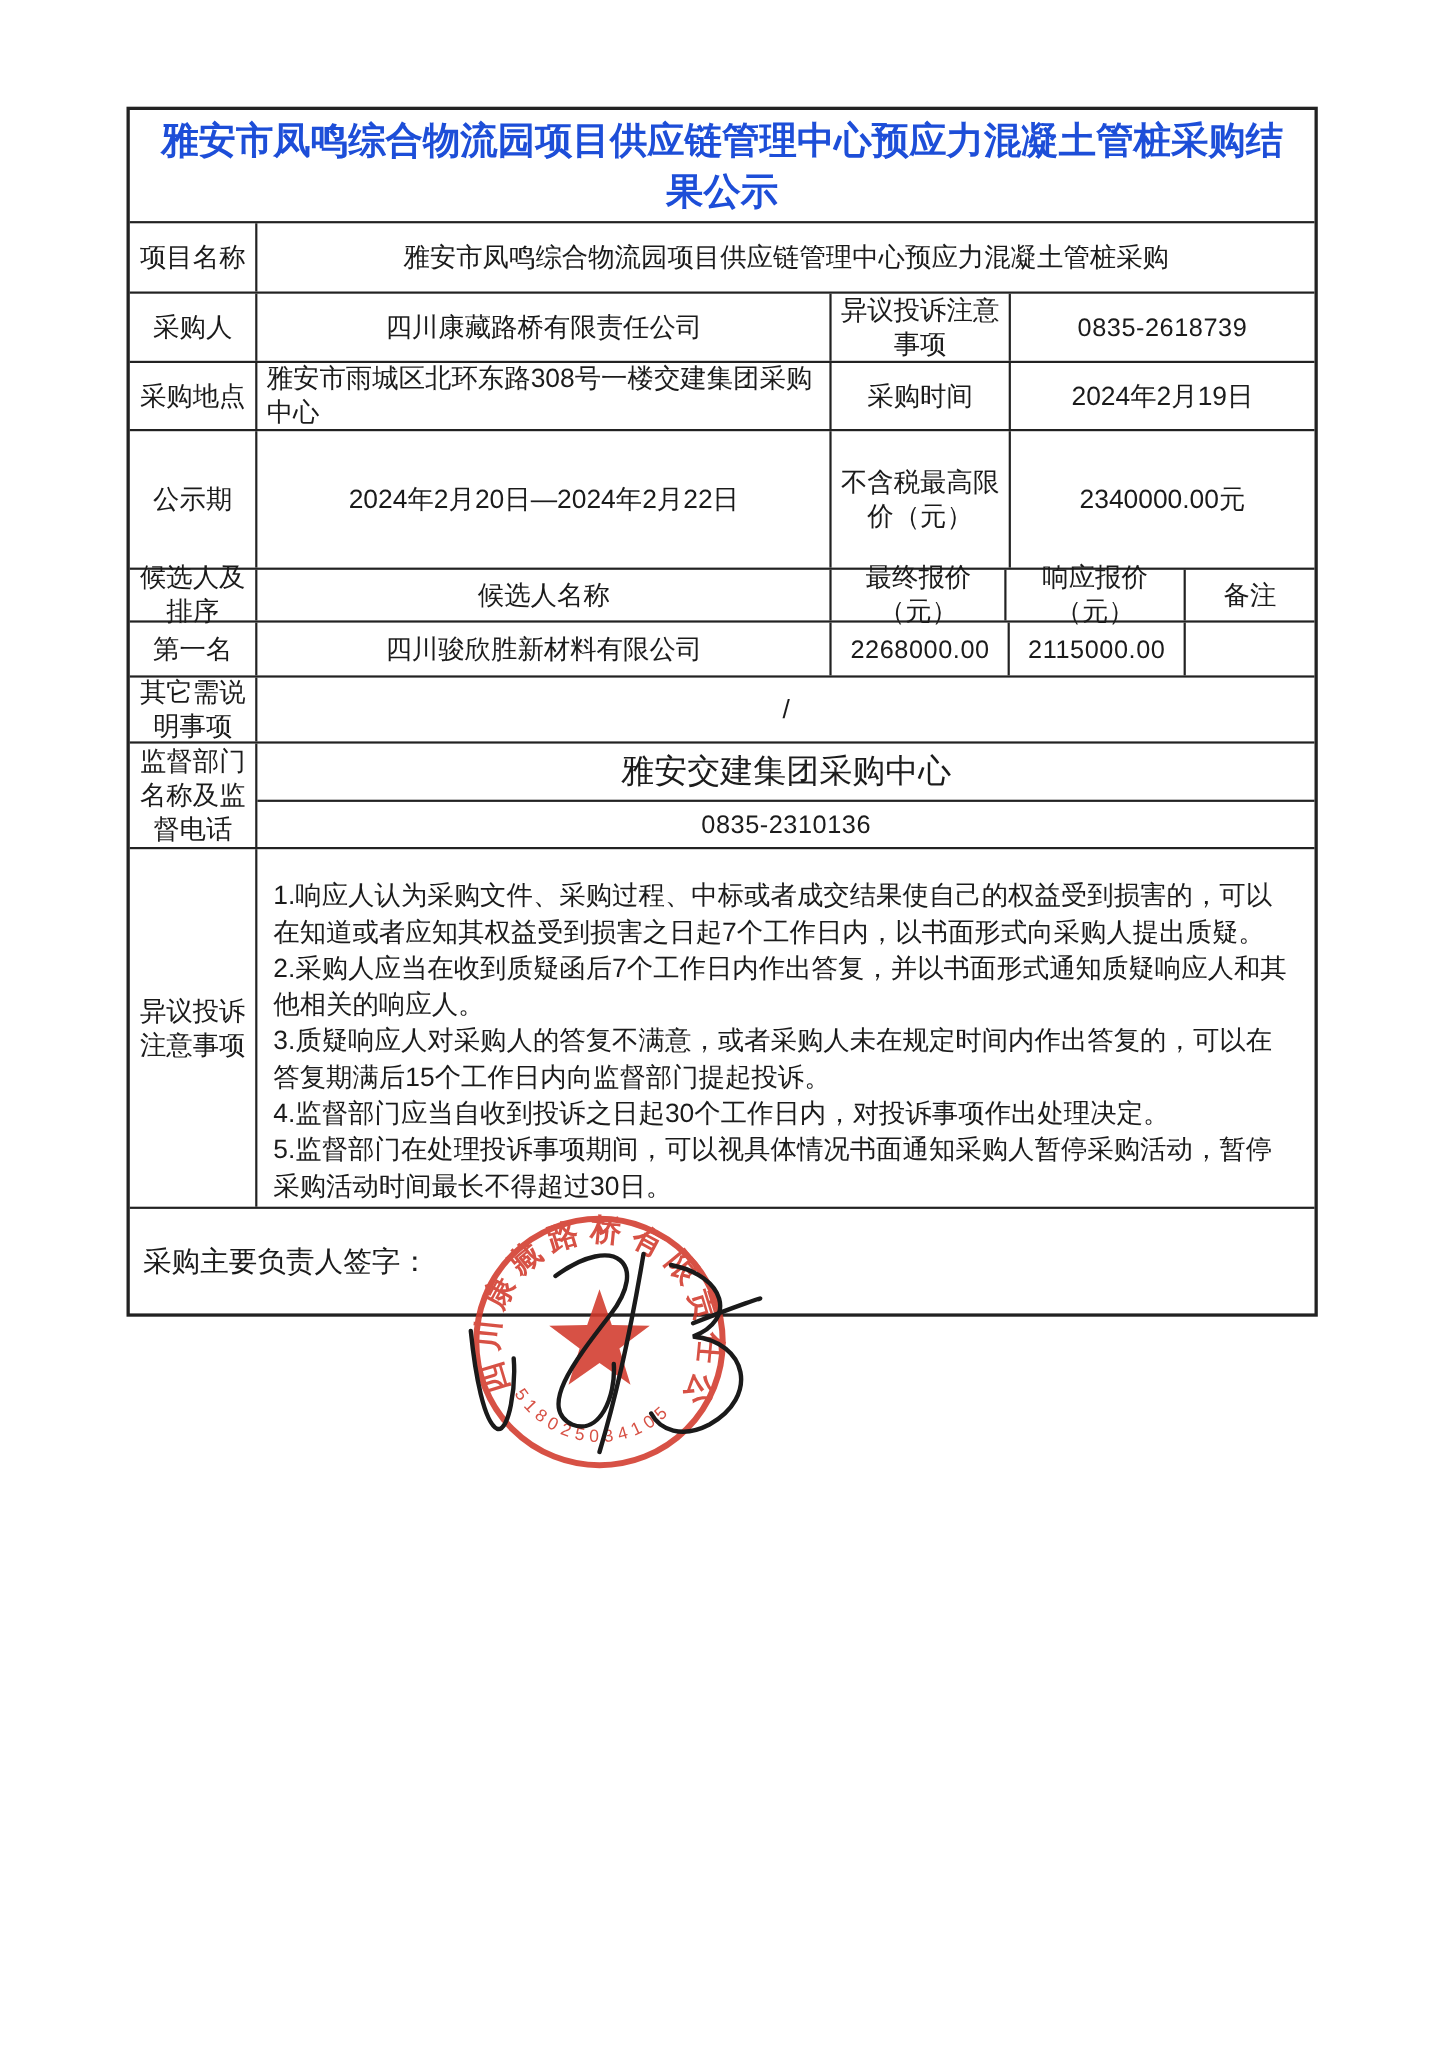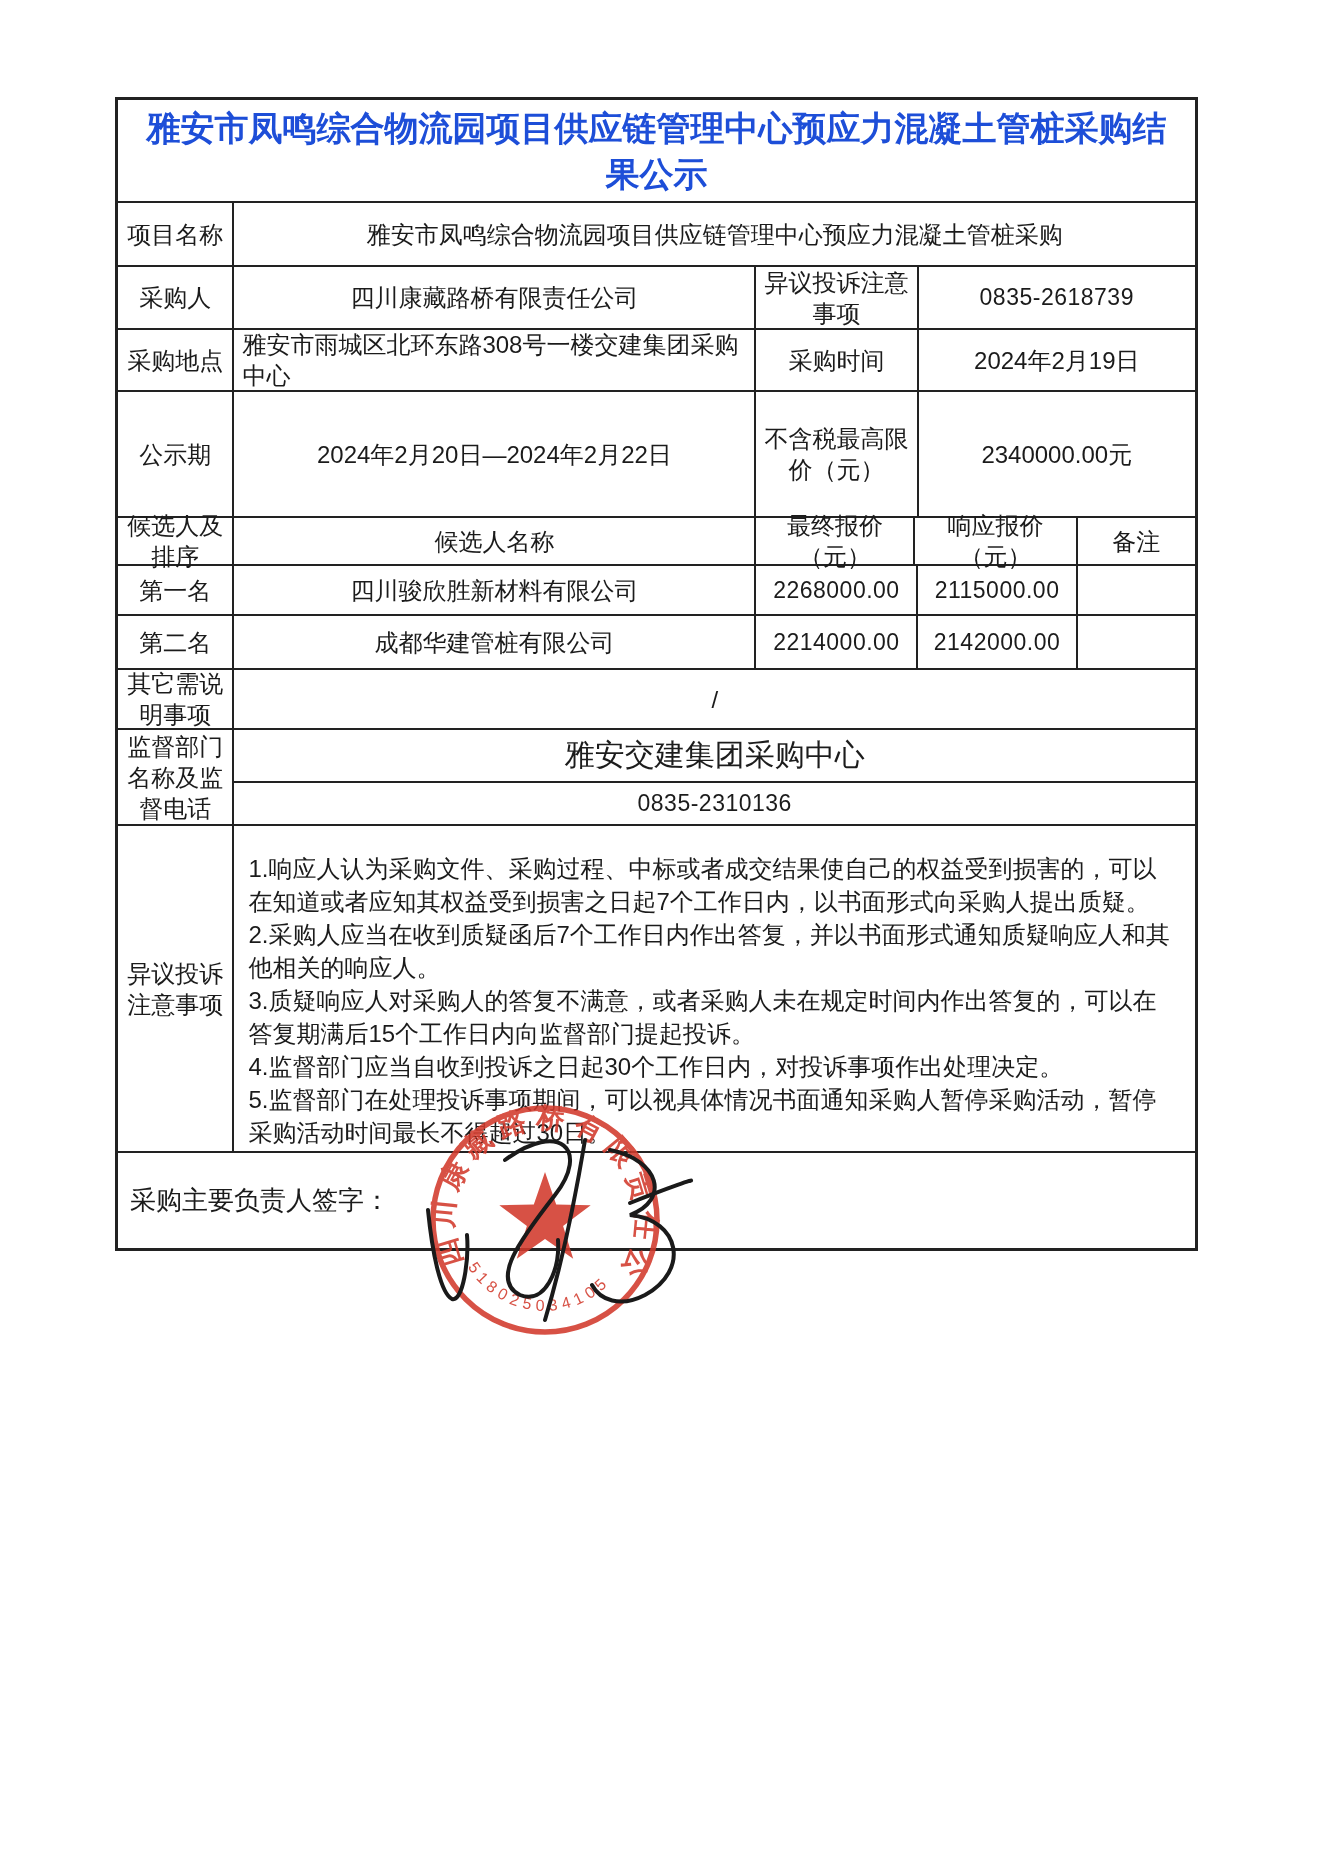--- a/index.html
+++ b/index.html
@@ -138,27 +138,20 @@
   </div>
 
   <div class="row h-cand1">
     <div class="cell first c1">第一名</div>
     <div class="cell c2">四川骏欣胜新材料有限公司</div>
     <div class="cell c3 num">2268000.00</div>
     <div class="cell c4a num">2115000.00</div>
     <div class="cell c5"></div>
   </div>
 
-  <div class="row h-cand2">
-    <div class="cell first c1">第二名</div>
-    <div class="cell c2">成都华建管桩有限公司</div>
-    <div class="cell c3 num">2214000.00</div>
-    <div class="cell c4a num">2142000.00</div>
-    <div class="cell c5"></div>
-  </div>
 
   <div class="row h-other">
     <div class="cell first c1">其它需说明事项</div>
     <div class="cell" style="width:968px">/</div>
   </div>
 
   <div class="row h-superv">
     <div class="cell first c1">监督部门名称及监督电话</div>
     <div class="stack">
       <div class="substack sub-top">雅安交建集团采购中心</div>

